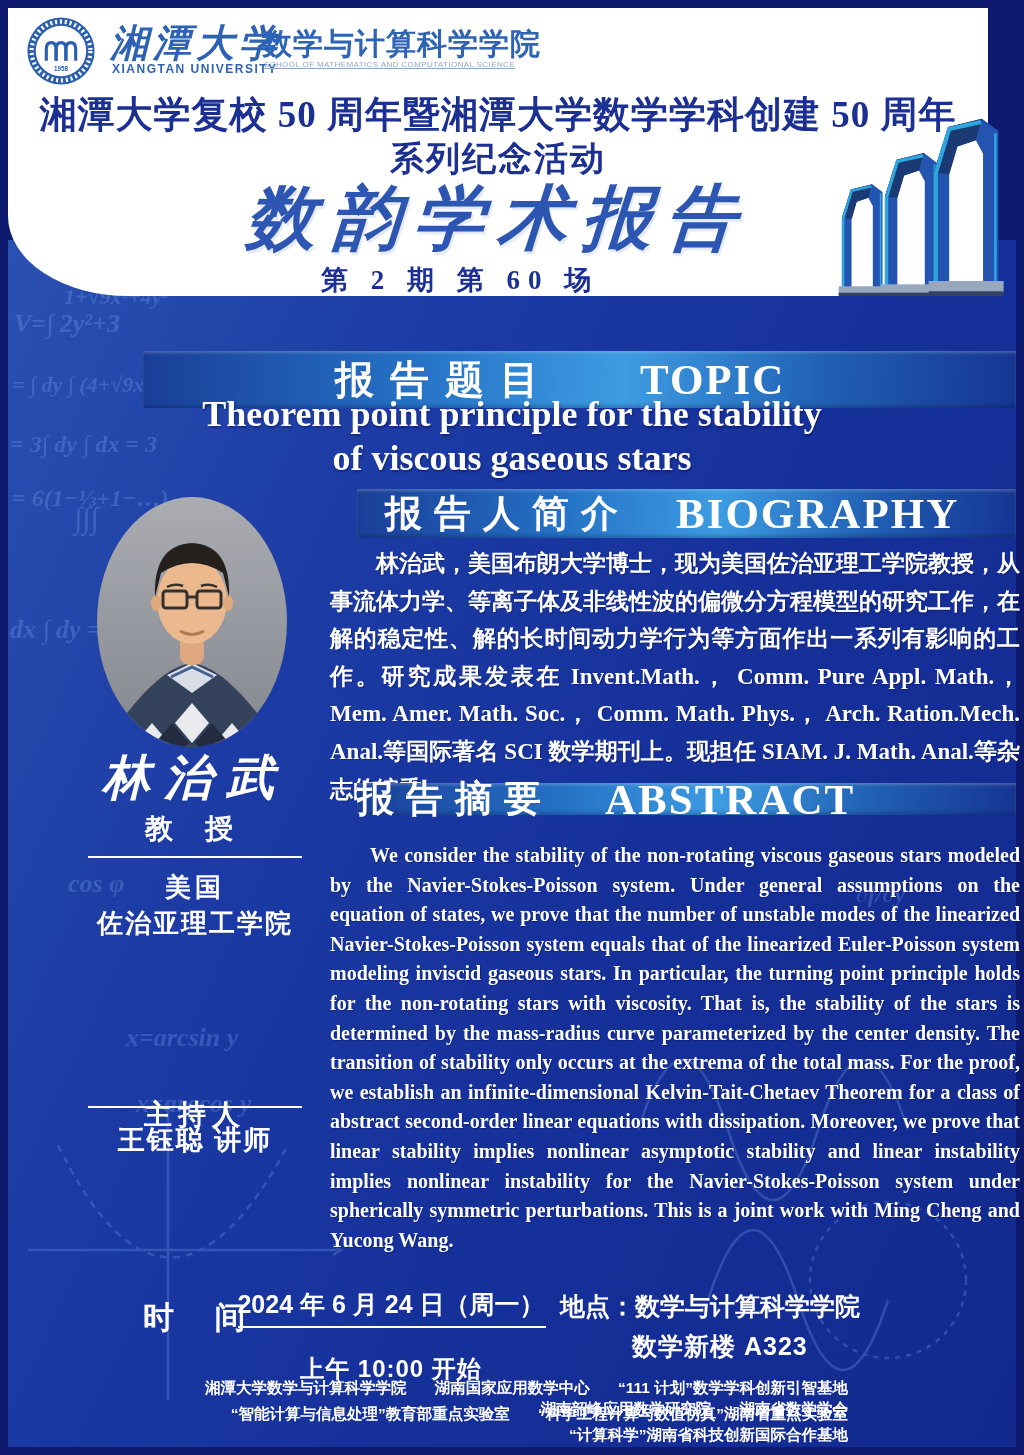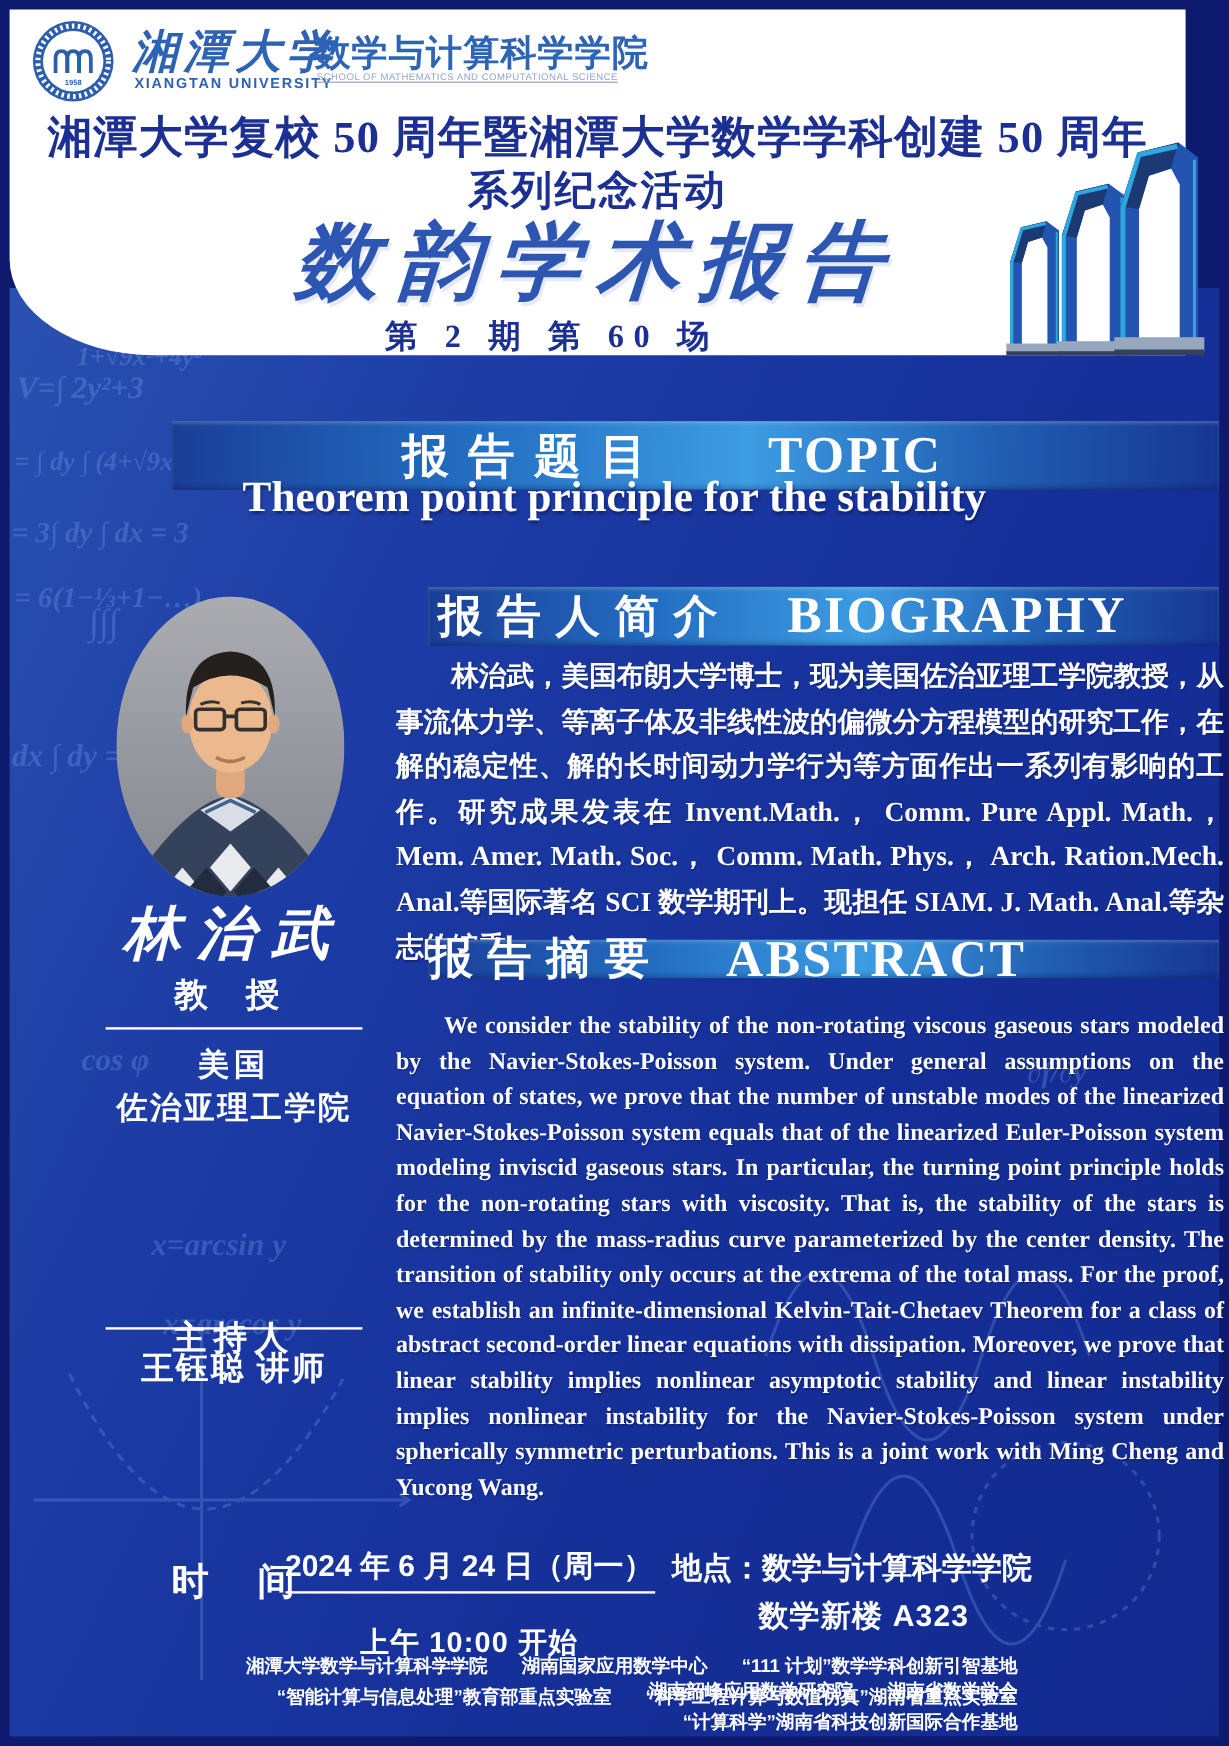--- a/index.html
+++ b/index.html
@@ -31,21 +31,21 @@
   .doodles{position:absolute;inset:0;opacity:.30;}
 
   .band{position:absolute;right:0;display:flex;align-items:center;
     background:linear-gradient(92deg,#1a3e97 0%,#2470c4 30%,#3d9ce2 55%,#2160b4 78%,#163693 100%);
     box-shadow:inset 0 2px 3px rgba(255,255,255,.22),inset 0 -2px 4px rgba(0,0,40,.28);}
   .band-cn{color:#fff;font:700 37px "Liberation Sans",sans-serif;letter-spacing:12px;white-space:nowrap;}
   .band-en{color:#fff;font:700 43px "Liberation Serif",serif;letter-spacing:2px;white-space:nowrap;}
 
   .topic-band{top:90px;left:135px;height:57px;padding-left:192px;gap:85px;margin-top:21px;}
   .topic-band .band-cn{font-size:39px;letter-spacing:16px;}
-  .bio-band{top:249px;left:349px;height:49px;padding-left:8px;gap:46px;}
+  .bio-band{top:249px;left:349px;height:49px;padding-left:28px;gap:46px;}
   .abs-band{top:543px;left:349px;height:32px;gap:52px;}
 
   .topic-title{position:absolute;top:152px;left:0;width:100%;text-align:center;color:#fff;
     font:700 36px/44px "Liberation Serif",serif;text-shadow:1px 2px 2px rgba(0,0,40,.35);}
 
   .bio-text{position:absolute;top:305px;left:322px;width:690px;color:#fff;text-align:justify;
     font:700 23px/37.6px "Liberation Serif",serif;text-indent:2em;text-shadow:1px 1px 1px rgba(0,0,40,.3);}
   .abs-text{position:absolute;top:601px;left:322px;width:690px;color:#fff;text-align:justify;
     font:700 20px/29.6px "Liberation Serif",serif;text-indent:2em;text-shadow:1px 1px 1px rgba(0,0,40,.3);}
 
@@ -147,20 +147,21 @@
         <circle cx="880" cy="1040" r="78" stroke-dasharray="5 6"></circle>
       </g>
     </svg>
 
     <div class="band topic-band">
       <span class="band-cn">报告题目</span>
       <span class="band-en">TOPIC</span>
     </div>
     <div class="topic-title">
       <div>Theorem point principle for the stability</div>
+      <div>of viscous gaseous stars</div>
     </div>
 
     <div class="band bio-band">
       <span class="band-cn">报告人简介</span>
       <span class="band-en">BIOGRAPHY</span>
     </div>
     <div class="bio-text">林治武，美国布朗大学博士，现为美国佐治亚理工学院教授，从事流体力学、等离子体及非线性波的偏微分方程模型的研究工作，在解的稳定性、解的长时间动力学行为等方面作出一系列有影响的工作。研究成果发表在 Invent.Math.， Comm. Pure Appl. Math.， Mem. Amer. Math. Soc.， Comm. Math. Phys.， Arch. Ration.Mech. Anal.等国际著名 SCI 数学期刊上。现担任 SIAM. J. Math. Anal.等杂志的编委。</div>
 
     <svg class="photo" viewBox="0 0 190 250">
       <defs>

